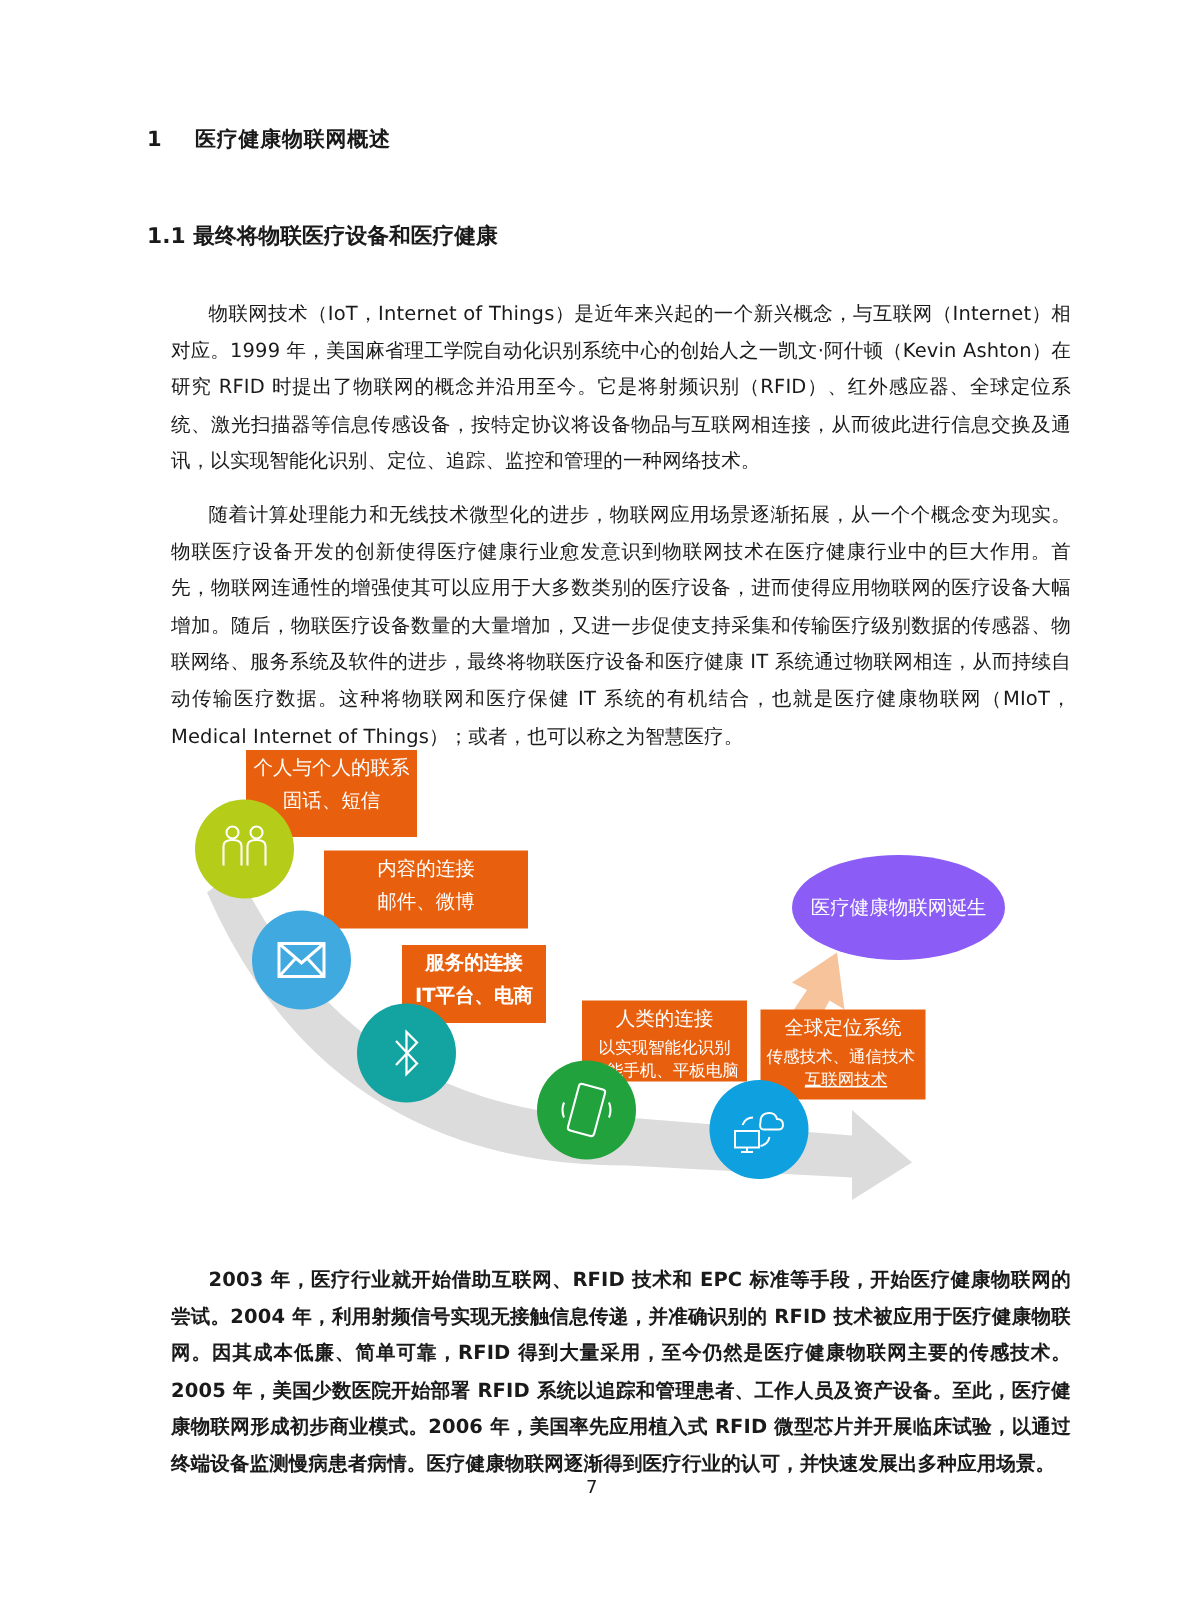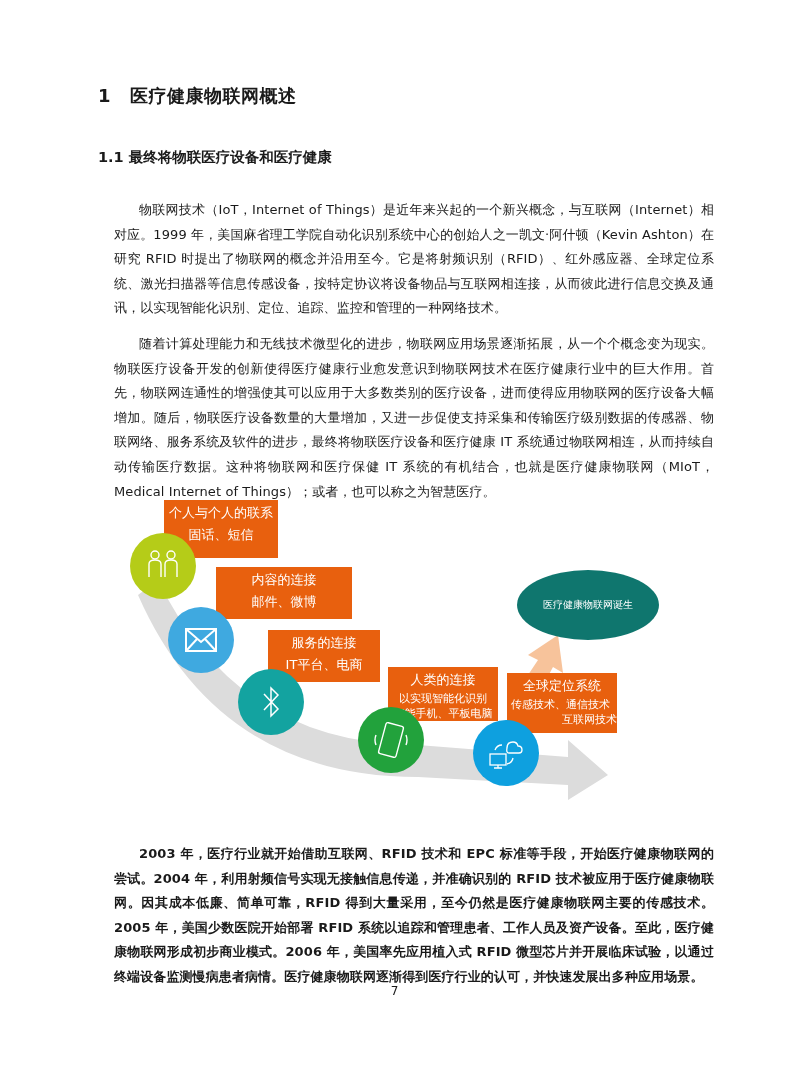--- a/index.html
+++ b/index.html
@@ -1,36 +1,36 @@
 <!DOCTYPE html>
 <html><head>
 <meta charset="utf-8">
 <style>
   html, body { margin: 0; padding: 0; background: #ffffff; }
   body { width: 789px; height: 1073px; position: relative; overflow: hidden;
          font-family: "DejaVu Sans", "Liberation Sans", sans-serif; color: #1a1a1a; }
-  .h1 { position: absolute; left: 98px; top: 84px; font-size: 18px; font-weight: bold; letter-spacing: 0.5px; }
+  .h1 { position: absolute; left: 98px; top: 84px; font-size: 14px; font-weight: bold; letter-spacing: 0.5px; }
   .h1 .num { display: inline-block; width: 32px; }
   .h2 { position: absolute; left: 98px; top: 148px; font-size: 14.5px; font-weight: bold; }
   .para { position: absolute; left: 98px; width: 600px; font-size: 13px; line-height: 24.6px;
           text-align: justify; text-indent: 25px; margin: 16px; letter-spacing: 0.1px; }
   #p1 { top: 182px; }
   #p2 { top: 316px; }
   #p3 { top: 826px; font-weight: bold; }
   .page-number { position: absolute; left: 0; width: 789px; top: 984px; text-align: center; font-size: 12px; }
 
   
   .figure { position: absolute; left: 118px; top: 495px; width: 560px; height: 320px; }
   .figure svg { position: absolute; left: 0; top: 0; }
   .obox { position: absolute; background: #e8600e; color: #fff; text-align: center;
           font-size: 13px; line-height: 22px; padding: 2px 0; }
   .obox .sub { font-size: 11px; line-height: 15px; }
   .circle { position: absolute; border-radius: 50%; }
-  .ellipse { position: absolute; left: 399px; top: 75px; width: 142px; height: 70px; border-radius: 50%;
-             background: #0f766e; color: #fff; font-size: 10px; display: flex; align-items: center; justify-content: center; }
+  .ellipse { position: absolute; left: 410px; top: 75px; width: 142px; height: 70px; border-radius: 50%;
+             background: #8b5cf6; color: #fff; font-size: 13px; display: flex; align-items: center; justify-content: center; }
 </style>
 </head>
 <body>
 
 <div class="h1">
   <span class="num">1</span><span>医疗健康物联网概述</span>
 </div>
 <div class="h2">
   <span>1.1</span> <span>最终将物联医疗设备和医疗健康</span>
 </div>
@@ -66,21 +66,21 @@
   </div>
   <div class="circle" style="left:50px; top:112px; width:66px; height:66px; background:#3fa9e0;">
     <svg width="66" height="66" viewBox="0 0 66 66">
         <g fill="none" stroke="#fff" stroke-width="2">
           <rect x="18" y="22" width="30" height="22"></rect>
           <path d="M18 22 L33 35 L48 22 M18 44 L29 32 M48 44 L37 32"></path>
         </g>
       </svg>
   </div>
 
-  <div class="obox" style="left:150px; top:135px; width:112px; height:48px;">
+  <div class="obox" style="left:150px; top:135px; width:96px; height:48px;font-weight:bold;">
     <div>服务的连接</div>
     <div>IT平台、电商</div>
   </div>
   <div class="circle" style="left:120px; top:174px; width:66px; height:66px; background:#13a3a0;">
     <svg width="66" height="66" viewBox="0 0 66 66">
         <path d="M26 25 L40 40 L33 47 V19 L40 26 L26 41" fill="none" stroke="#fff" stroke-width="1.5"></path>
       </svg>
   </div>
 
   <div class="obox" style="left:270px; top:172px; width:110px; height:50px;">
@@ -93,21 +93,21 @@
         <g fill="none" stroke="#fff" stroke-width="1.4">
           <rect x="24" y="17" width="18" height="32" rx="2" transform="rotate(15 33 33)"></rect>
           <path d="M18 28 q-2 5 0 10 M48 28 q2 5 0 10"></path>
         </g>
       </svg>
   </div>
 
   <div class="obox" style="left:389px; top:178px; width:110px; height:56px;">
     <div>全球定位系统</div>
     <div class="sub" style="text-align:left; padding-left:4px;">传感技术、通信技术</div>
-    <div class="sub" style="text-align:right; padding-left:4px;">互联网技术</div>
+    <div class="sub" style="text-align:center; padding-left:4px;text-decoration:underline;">互联网技术</div>
   </div>
   <div class="circle" style="left:355px; top:225px; width:66px; height:66px; background:#0ea0df;">
     <svg width="66" height="66" viewBox="0 0 66 66">
         <g fill="none" stroke="#fff" stroke-width="1.3">
           <path d="M34 28 q0-6 6-6 q4 0 5 4 q4 0 4 4 q0 3-3 3 H36 q-3 0-2-5 z"></path>
           <rect x="17" y="34" width="16" height="11"></rect>
           <path d="M25 45 V48 M21 48 H29 M22 30 q2-5 7-5 M40 38 q-1 5-6 6"></path>
         </g>
       </svg>
   </div>

